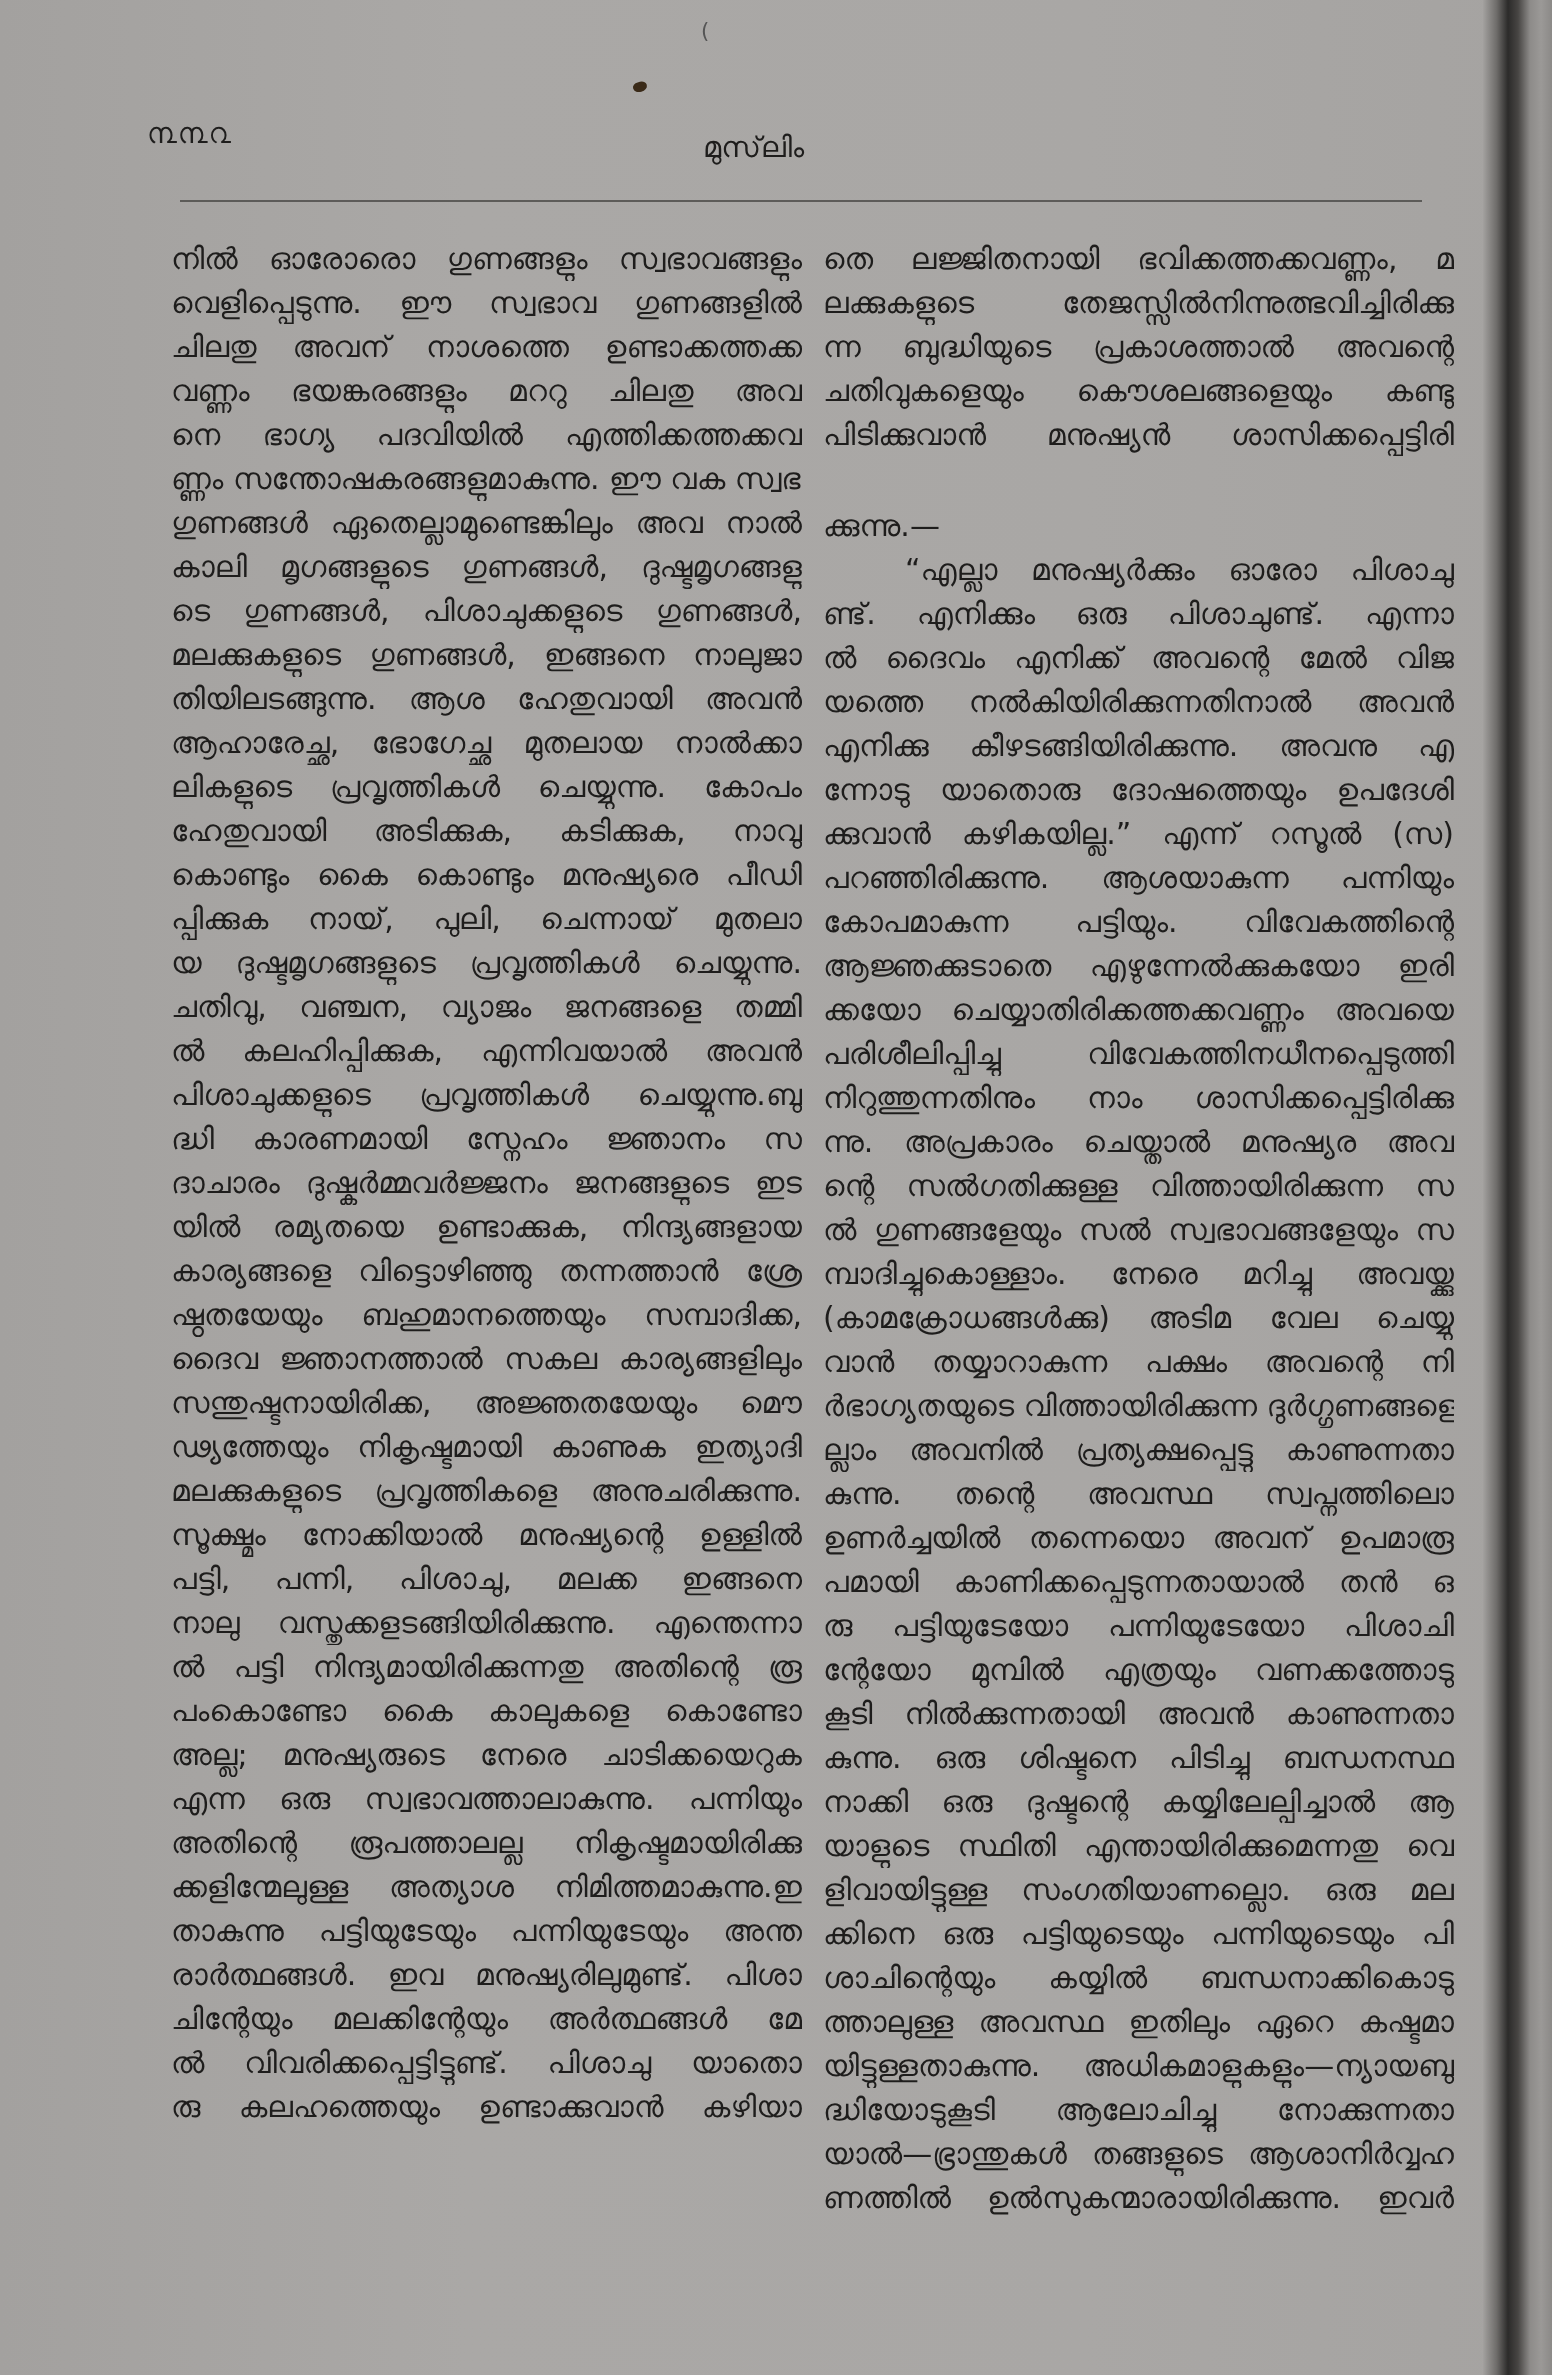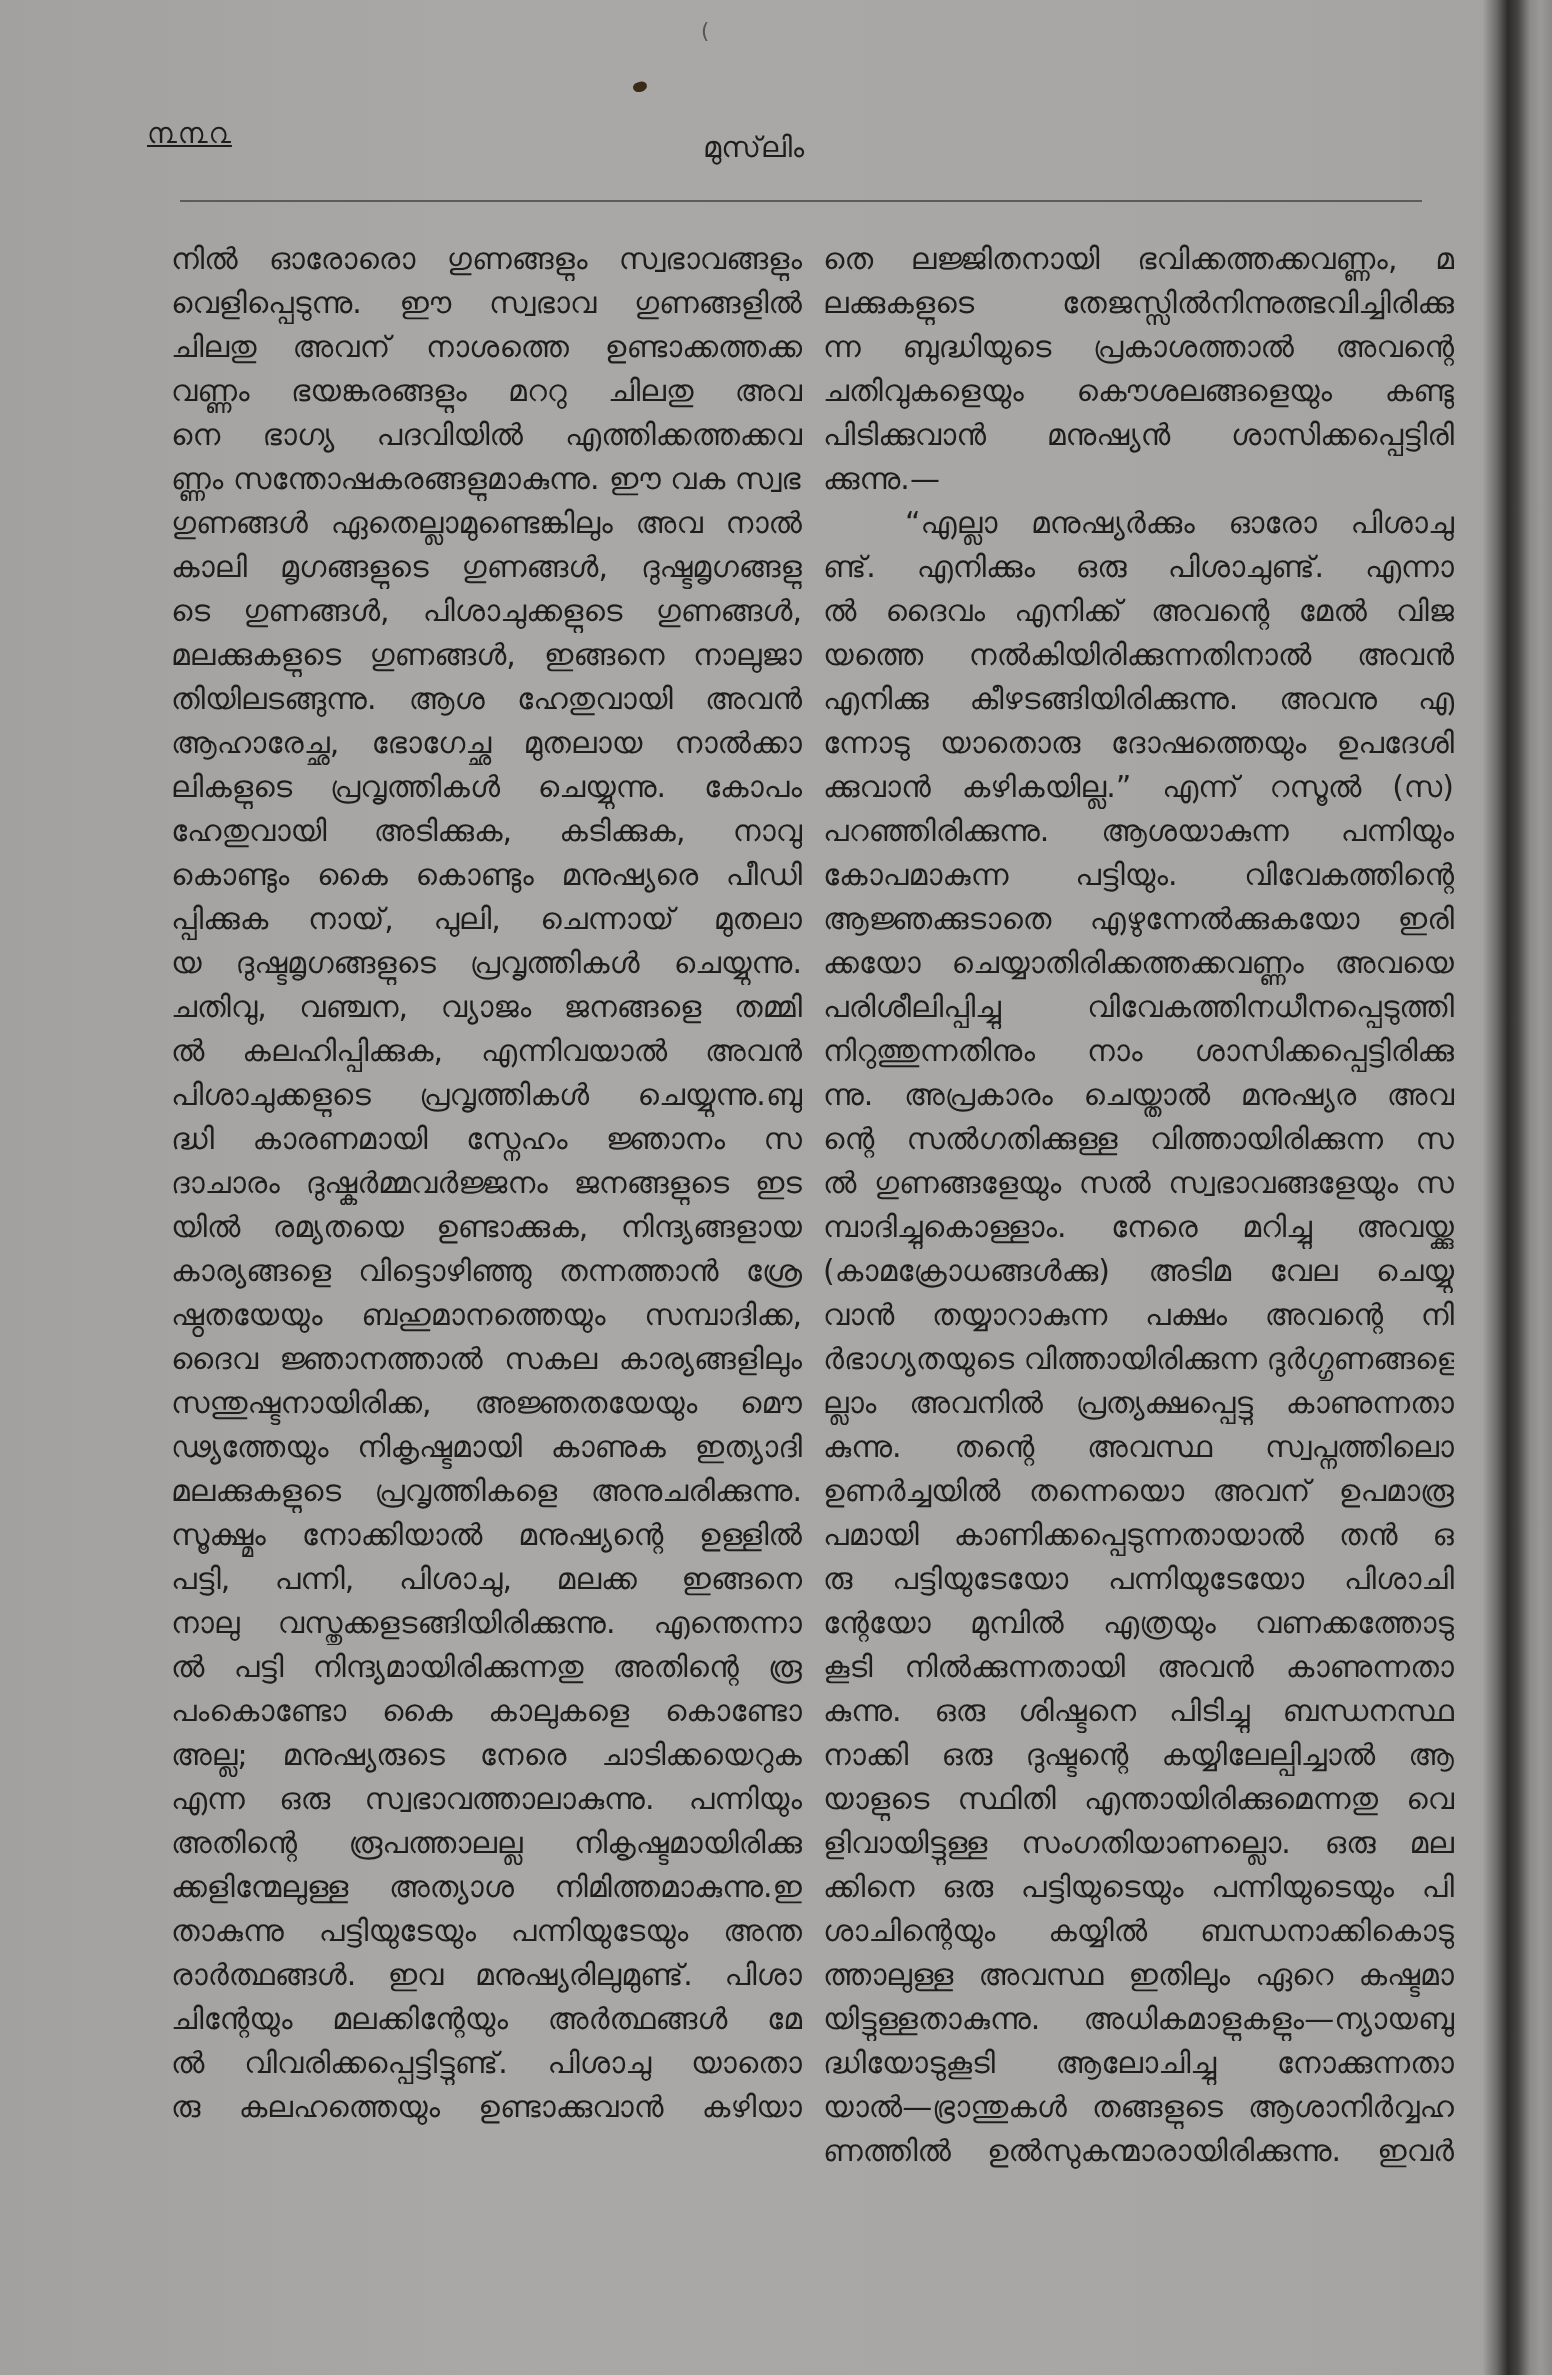--- a/index.html
+++ b/index.html
@@ -8,28 +8,28 @@
     background:#a8a6a4;
     background-image: linear-gradient(90deg, #a3a19f 0%, #aaa8a6 30%, #a9a7a5 70%, #a5a3a1 100%);
     font-family: "DejaVu Sans", sans-serif; color:#1e1d1c;
   }
   .page-edge {
     position:absolute; top:0; left:1483px; width:70px; height:2375px;
     background: linear-gradient(90deg, #a3a19f 0px, #6e6c6a 13.6px, #2c2b2a 25px, #474543 35px, #8d8b89 47px, #9b9997 58px, #8a8886 70px);
   }
   .mark-top { position:absolute; left:701px; top:17.5px; font-size:21.3px; color:#555; }
   .mark-dot { position:absolute; left:633px; top:82px; width:13.6px; height:9.7px; background:#3a2a18; border-radius:50% 50% 60% 60%; transform:rotate(-15deg); }
-  .page-number { position:absolute; left:147px; top:116px; font-size:29px; letter-spacing:1px;text-decoration:underline; }
+  .page-number { position:absolute; left:147px; top:116px; font-size:29px; letter-spacing:1px; }
   .running-title { position:absolute; left:703px; top:115px; font-size:29px;margin-top:15px; }
   .header-rule { position:absolute; left:180px; top:200px; width:1242px; height:1.9px; background:#4a4846; opacity:0.8; }
   .column { position:absolute; top:237px; font-size:30px; line-height:44px; }
   .col-left { left:171px; width:631px; }
   .col-right { left:823px; width:631px; }
   .line { display:block; white-space:nowrap; text-align:justify; text-align-last:justify; height:44px; overflow:hidden; }
-  .line.last { text-align-last:left; }
+  .line.last { text-align-last:left;margin-top:47px; }
   .line.indent { padding-left:82px; }
 </style>
 </head>
 <body>
 
 <div class="page-edge"></div>
 <div class="mark-top">(</div>
 <div class="mark-dot"></div>
 
 <div class="page-number">൩൩൨</div>

